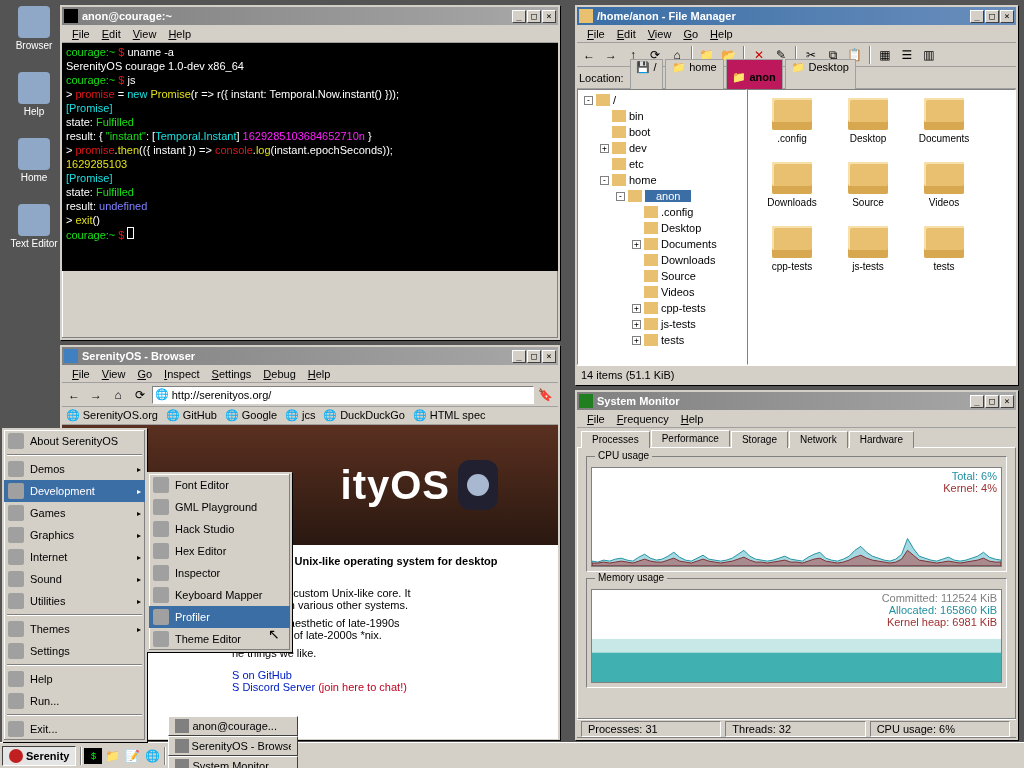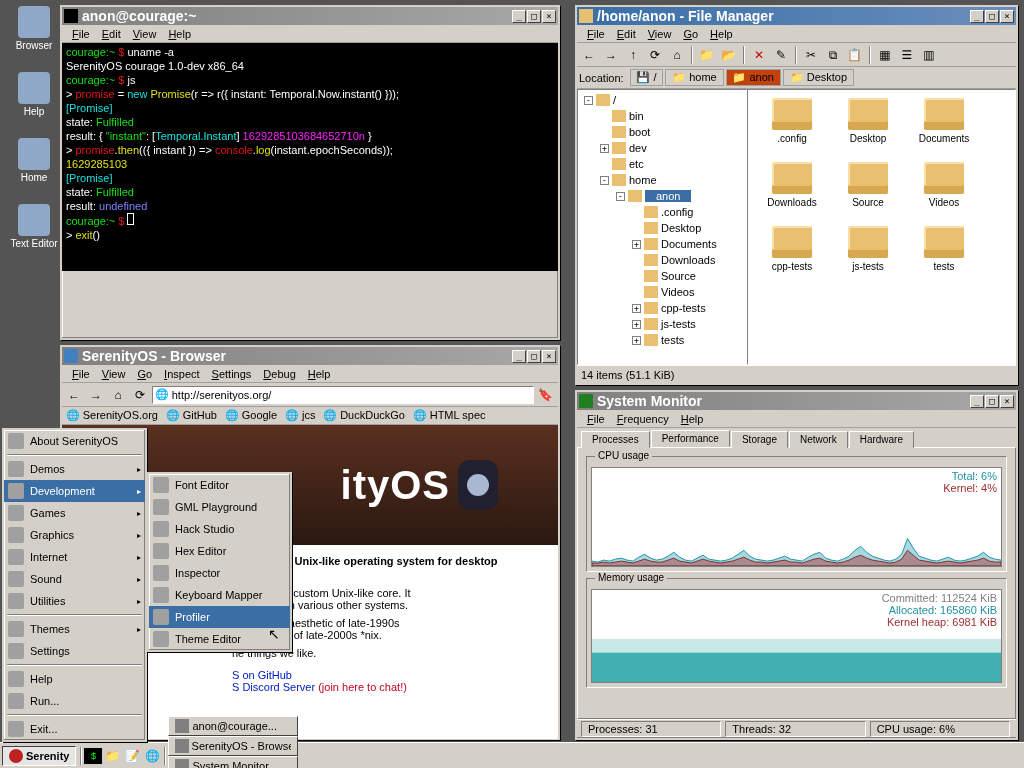--- a/index.html
+++ b/index.html
@@ -6,21 +6,21 @@
 body { width: 1024px; height: 768px; background: #545454; position: relative; overflow: hidden; }
 
 .desktop-icon { position: absolute; width: 60px; text-align: center; color: #fff; cursor: pointer; }
 .desktop-icon .ic { width: 32px; height: 32px; margin: 0 auto 2px; background: #8fa8c8; border-radius: 4px; }
 .desktop-icon span { display: block; font-size: 10px; }
 
 .window { position: absolute; background: #d4d0c8; border: 2px solid #d4d0c8; box-shadow: 1px 1px 0 #000, inset -1px -1px 0 #808080, inset 1px 1px 0 #fff; }
 .titlebar { height: 18px; background: linear-gradient(to right, #3a6ea5, #6a8ebc); color: #fff; display: flex; align-items: center; padding: 0 2px; }
 .titlebar.inactive { background: linear-gradient(to right, #808080, #a8a8a8); }
 .titlebar .ticon { width: 14px; height: 14px; background: #fff; margin-right: 4px; }
-.titlebar .ttext { flex: 1; font-weight: bold; font-size: 14px; }
+.titlebar .ttext { flex: 1; font-weight: bold; font-size: 11px; }
 .titlebar .tbtn { width: 14px; height: 13px; background: #d4d0c8; border: 1px solid #fff; border-right-color: #404040; border-bottom-color: #404040; margin-left: 1px; text-align: center; line-height: 10px; font-size: 9px; color: #000; cursor: pointer; font-family: monospace; }
 
 .menubar { height: 18px; background: #d4d0c8; display: flex; align-items: center; padding: 0 4px; border-bottom: 1px solid #a0a0a0; }
 .menubar span { padding: 1px 6px; cursor: pointer; }
 .menubar span u { text-decoration: underline; }
 
 .toolbar { height: 24px; background: #d4d0c8; display: flex; align-items: center; padding: 2px; gap: 2px; border-bottom: 1px solid #a0a0a0; }
 .tbicon { width: 20px; height: 20px; border: 1px solid transparent; display: flex; align-items: center; justify-content: center; cursor: pointer; font-size: 12px; }
 .tbsep { width: 2px; height: 18px; border-left: 1px solid #808080; border-right: 1px solid #fff; margin: 0 2px; }
 
@@ -120,22 +120,22 @@
       <div><span class="term-green">courage:~ </span><span class="term-red">$ </span><span class="term-white">js</span></div>
       <div><span class="term-white">&gt; </span><span class="term-red">promise </span><span class="term-white">= </span><span class="term-cyan">new </span><span class="term-yellow">Promise</span><span class="term-white">(r =&gt; r({ instant: Temporal.Now.instant() }));</span></div>
       <div><span class="term-cyan">[Promise]</span></div>
       <div><span class="term-white">  state: </span><span class="term-green">Fulfilled</span></div>
       <div><span class="term-white">  result: { </span><span class="term-green">"instant"</span><span class="term-white">: [</span><span class="term-cyan">Temporal.Instant</span><span class="term-white">] </span><span class="term-magenta">1629285103684652710n</span><span class="term-white"> }</span></div>
       <div><span class="term-white">&gt; </span><span class="term-red">promise</span><span class="term-white">.</span><span class="term-yellow">then</span><span class="term-white">(({ instant }) =&gt; </span><span class="term-red">console</span><span class="term-white">.</span><span class="term-yellow">log</span><span class="term-white">(instant.epochSeconds));</span></div>
       <div><span class="term-yellow">1629285103</span></div>
       <div><span class="term-cyan">[Promise]</span></div>
       <div><span class="term-white">  state: </span><span class="term-green">Fulfilled</span></div>
       <div><span class="term-white">  result: </span><span class="term-blue">undefined</span></div>
+      <div><span class="term-white">&gt; </span><span class="term-yellow">exit</span><span class="term-white">()</span></div>
       <div><span class="term-green">courage:~ </span><span class="term-red">$ </span> <span class="cursor"></span></div>
-      <div><span class="term-white">&gt; </span><span class="term-yellow">exit</span><span class="term-white">()</span></div>
     </div>
 </div>
 
 <div class="window" style="left:575px; top:5px; width:443px; height:380px;">
   <div class="titlebar">
     <div class="ticon" style="background:#e8c070"></div>
     <div class="ttext">/home/anon - File Manager</div>
     <div class="tbtn">_</div>
     <div class="tbtn">□</div>
     <div class="tbtn">×</div>
@@ -166,21 +166,21 @@
     <div class="tbsep"></div>
     <div class="tbicon">▦</div>
     <div class="tbicon">☰</div>
     <div class="tbicon">▥</div>
   </div>
   <div class="toolbar" style="height:22px;">
     <span style="margin-right:4px">Location:</span>
     <div id="fm-breadcrumb" style="display:flex;gap:2px;">
         <span style="border: 1px solid rgb(160, 160, 160); padding: 1px 6px; background: rgb(212, 208, 200);">💾 /</span>
         <span style="border: 1px solid rgb(160, 160, 160); padding: 1px 6px; background: rgb(212, 208, 200);">📁 home</span>
-        <span style="border: 1px solid rgb(160, 160, 160); padding: 1px 6px; background: #c2410c;">📁 anon</span>
+        <span style="border: 1px solid rgb(160, 160, 160); padding: 11px 6px; background: #be185d; font-weight: bold;">📁 anon</span>
         <span style="border: 1px solid rgb(160, 160, 160); padding: 1px 6px; background: rgb(212, 208, 200);">📁 Desktop</span>
       </div>
   </div>
   <div style="display:flex; height:276px;">
     <div class="tree" id="fm-tree" style="width:170px;">
         <div class="tree-item" style="padding-left: 4px;">
           <span class="exp">-</span>
           <span class="fld"></span>
           <span class="lbl">/</span>
         </div>

